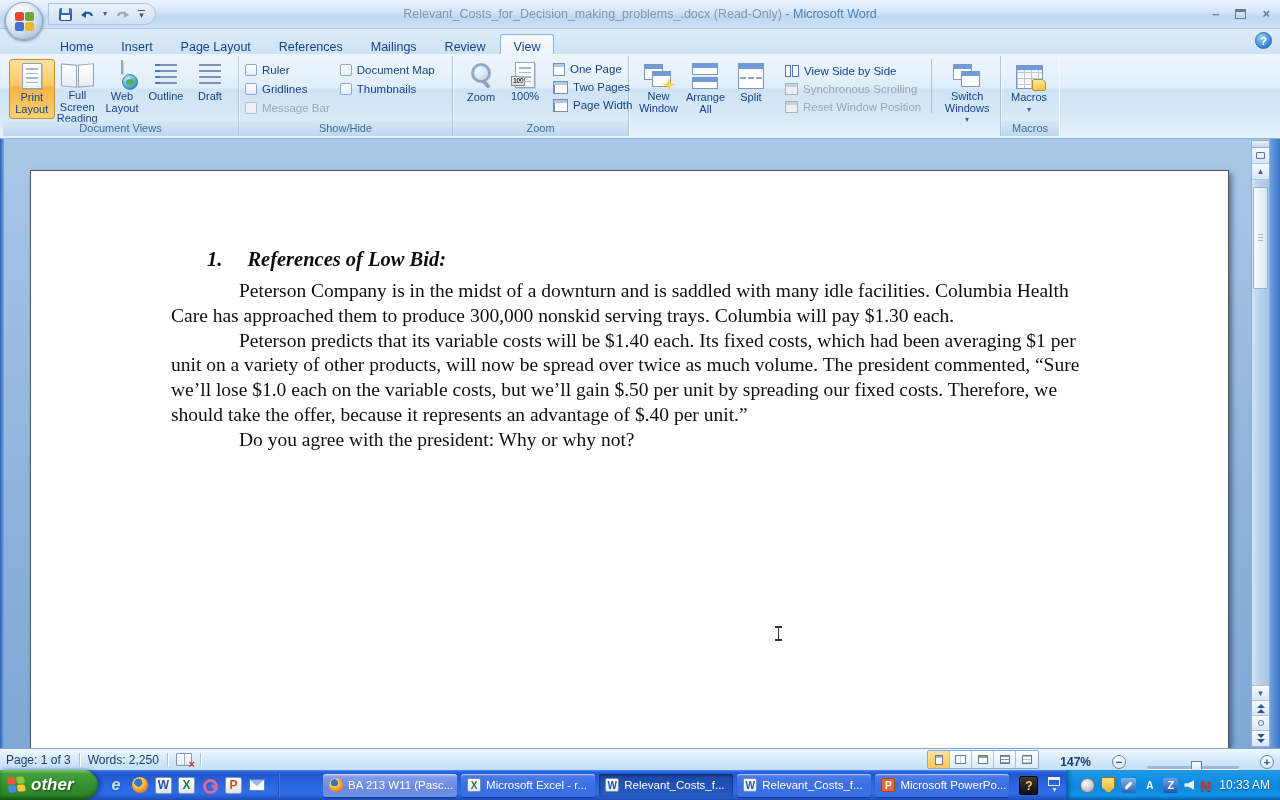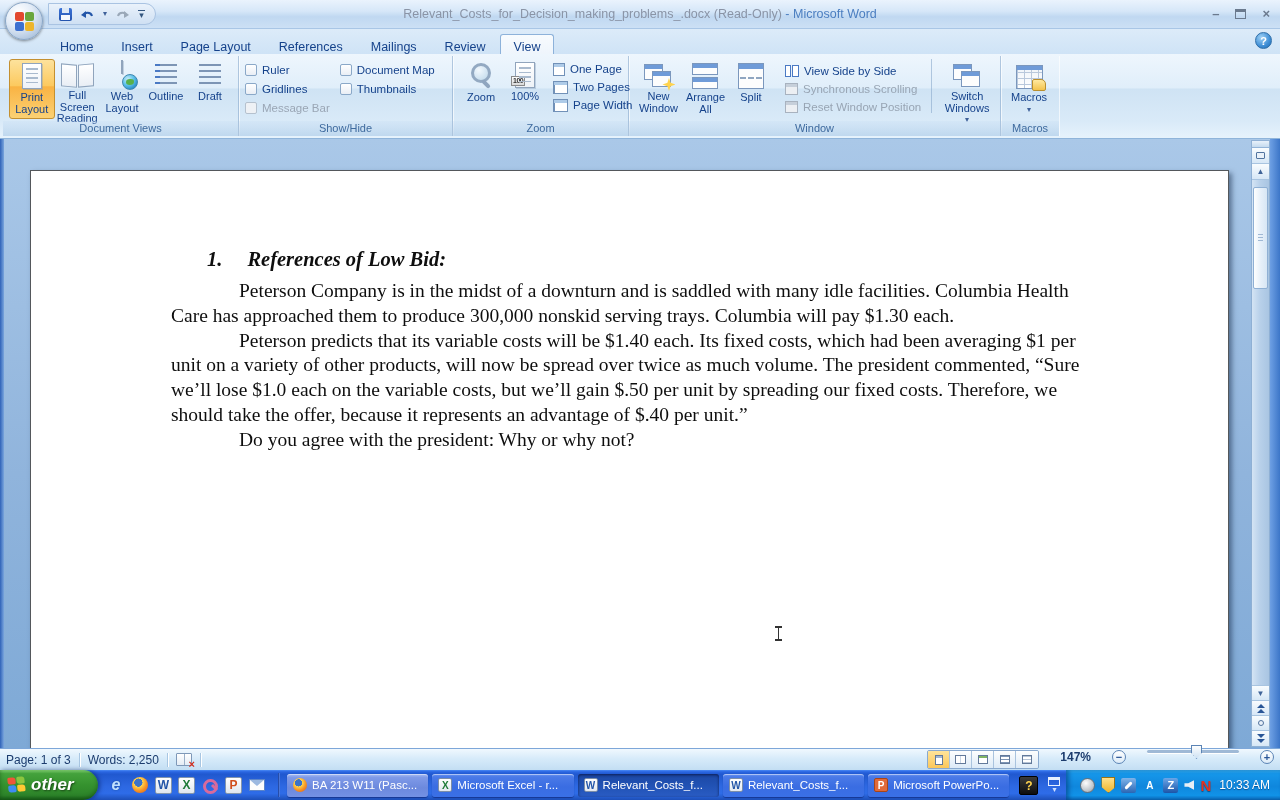--- a/index.html
+++ b/index.html
@@ -145,21 +145,21 @@
   .dot{width:6px;height:6px;border-radius:50%;background:#e9f1f9;border:1px solid #52749f;}
 
   
   .statusbar{position:absolute;top:748px;left:0;right:0;height:22px;
     background:linear-gradient(180deg,#f0f8fe,#d7ebfa 45%,#c3def3);border-top:1px solid #7da7d9;
     display:flex;align-items:center;font-size:12px;color:#1c3c6e;padding:0 6px;}
   .ssep{width:1px;height:14px;background:#a8c6e2;margin:0 8px;box-shadow:1px 0 0 #fff;}
   .spell{width:16px;height:13px;background:linear-gradient(180deg,#fff,#e4ecf5);border:1px solid #7e98b8;border-radius:1px;position:relative;}
   .spell::before{content:"";position:absolute;left:7px;top:0;bottom:0;width:1px;background:#9ab0c8;}
   .spell .x{position:absolute;right:-4px;bottom:-4px;color:#d22d1e;font-weight:bold;font-size:11px;line-height:10px;}
-  .sb-right{margin-left:auto;display:flex;align-items:flex-start;gap:21px;}
+  .sb-right{margin-left:auto;display:flex;align-items:flex-end;gap:21px;}
   .viewbtns{display:flex;border:1px solid #89a9cf;border-radius:2px;overflow:hidden;}
   .vb{width:22px;height:17px;display:flex;align-items:center;justify-content:center;
     background:linear-gradient(180deg,#fdfefe,#dceaf7);border-right:1px solid #a9c3de;}
   .vb:last-child{border-right:none;}
   .vb.active{background:linear-gradient(180deg,#ffe49a,#fbc75a);}
   .vb i{display:block;background:#fff;border:1px solid #62799a;}
   .vb .ic-page{width:8px;height:10px;box-shadow:inset 0 2px 0 #9fb6d4;}
   .vb .ic-book{width:11px;height:9px;background:linear-gradient(90deg,#fff 45%,#c9d6e6 50%,#fff 55%);}
   .vb .ic-web{width:10px;height:9px;box-shadow:inset 0 2px 0 #7fb465;}
   .vb .ic-out{width:10px;height:9px;background:repeating-linear-gradient(180deg,#7d95b5 0 1px,#fff 1px 3px);}
@@ -193,21 +193,21 @@
   .ql-key::before{content:"";position:absolute;left:1px;top:2px;width:9px;height:9px;border-radius:50%;border:3px solid #d86a9c;}
   .ql-key::after{content:"";position:absolute;left:9px;top:9px;width:7px;height:3px;background:#d86a9c;transform:rotate(45deg);}
   .ql-mail{width:16px;height:12px;background:#fdfdfd;border:1px solid #5b84c8;position:relative;}
   .ql-mail::before{content:"";position:absolute;left:0;top:0;border-left:7px solid transparent;border-right:7px solid transparent;border-top:6px solid #9db9e0;}
   .tbsep{width:2px;height:24px;flex:none;margin:0 3px;background:linear-gradient(90deg,#16388f,#5b8cf2);}
   .tasks{flex:1;display:flex;align-items:center;gap:4px;padding:0 4px;min-width:0;}
   .taskbtn{flex:1;max-width:146px;height:23px;border-radius:3px;display:flex;align-items:center;gap:5px;padding:0 6px;
     background:linear-gradient(180deg,#6f97ef 0%,#4a7ae8 12%,#3a6de2 55%,#3a70e6 100%);
     box-shadow:inset 0 1px 0 rgba(255,255,255,.45),0 1px 1px rgba(0,0,60,.4);
     color:#fff;font-size:11.5px;white-space:nowrap;overflow:hidden;}
-  .taskbtn.lit{background:linear-gradient(180deg,#a9bdf2 0%,#7f9ae8 15%,#6c89dd 60%,#7391e4 100%);}
+  .taskbtn.lit{background:linear-gradient(180deg,#a9bdf2 0%,#7f9ae8 15%,#6c89dd 60%,#7391e4 100%);margin-left:36px;}
   .taskbtn.pressed{background:linear-gradient(180deg,#1c47a4 0%,#2152b4 50%,#2a5cc4 100%);
     box-shadow:inset 0 1px 3px rgba(0,0,30,.6);}
   .ti{flex:none;width:14px;height:14px;border-radius:2px;display:flex;align-items:center;justify-content:center;font-size:10px;font-weight:bold;}
   .ti-ff{border-radius:50%;background:radial-gradient(circle at 40% 35%,#3b73c8 0 28%,#ffd24a 30%,#f58f22 60%,#d4581a);}
   .ti-sq{background:linear-gradient(180deg,#fff,#e2e8f0);border:1px solid #7c8ea8;}
   .ti-sq.x{color:#1e7b38;} .ti-sq.w{color:#2456a8;} .ti-sq.p{color:#fff;background:#e06a3a;border-color:#a84518;}
   .tb-extra{flex:none;display:flex;align-items:center;gap:10px;padding:0 6px;}
   .tb-help{width:19px;height:19px;background:linear-gradient(180deg,#3a3a3a,#0e0e0e);border:1px solid #000;border-radius:2px;
     color:#ffd34d;font-size:12px;font-weight:bold;text-align:center;line-height:18px;}
   .tb-restore{display:flex;flex-direction:column;align-items:center;gap:1px;color:#cfe0ff;font-size:8px;line-height:6px;}
@@ -398,21 +398,20 @@
         </div>
     </div>
     <div class="bigbtn" style="width:62px;">
       <span class="winicon">
           <span class="w w1"></span>
           <span class="w w2"></span>
         </span>
       <span style="max-width:52px;">Switch Windows</span>
       <span class="dd">▾</span>
     </div>
-    <div class="gcap">Window</div>
   </div>
 
   <div class="group" style="width:58px;border-right:none;align-items:center;">
     <div class="bigbtn">
       <span class="macicon"></span>
       <span>Macros</span>
       <span class="dd">▾</span>
     </div>
     <div class="gcap">Macros</div>
   </div>

